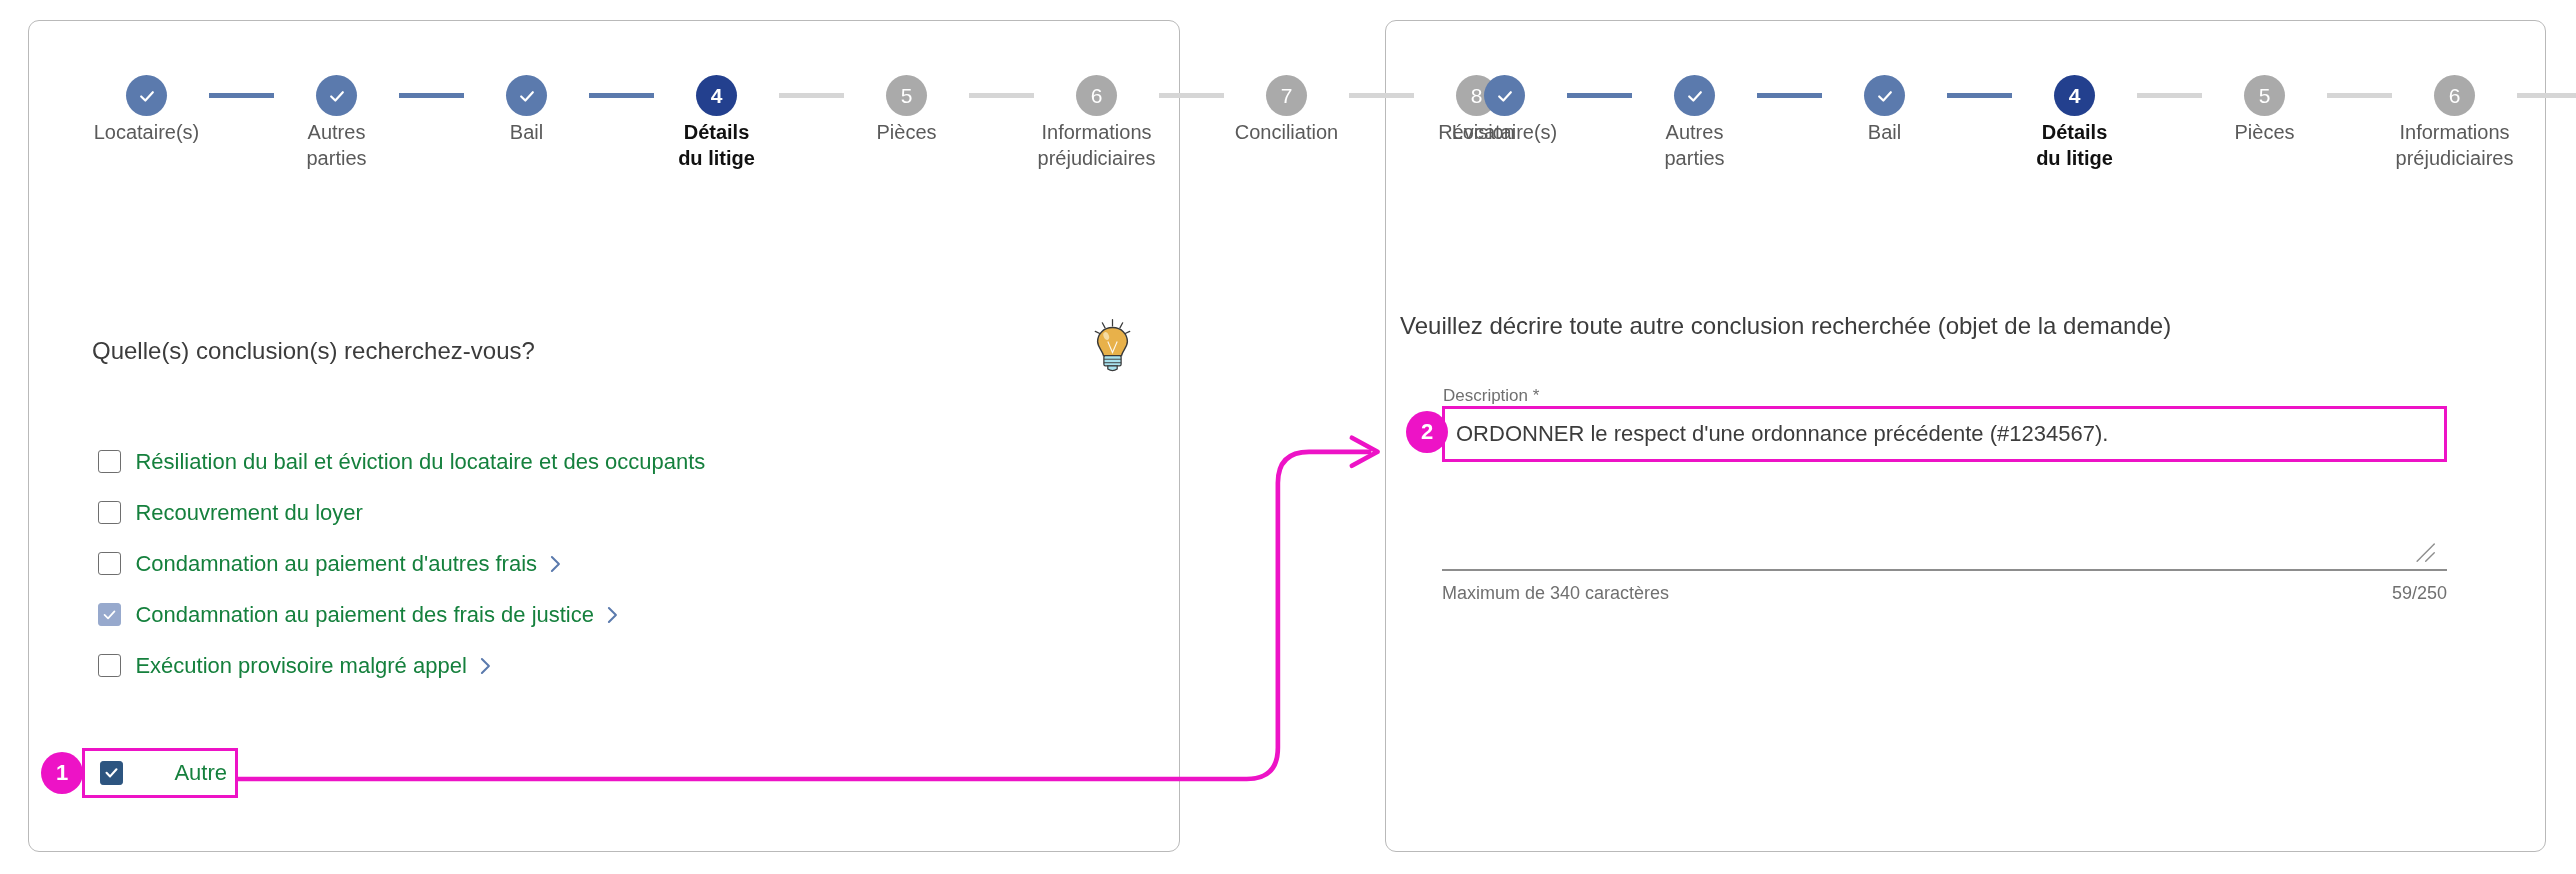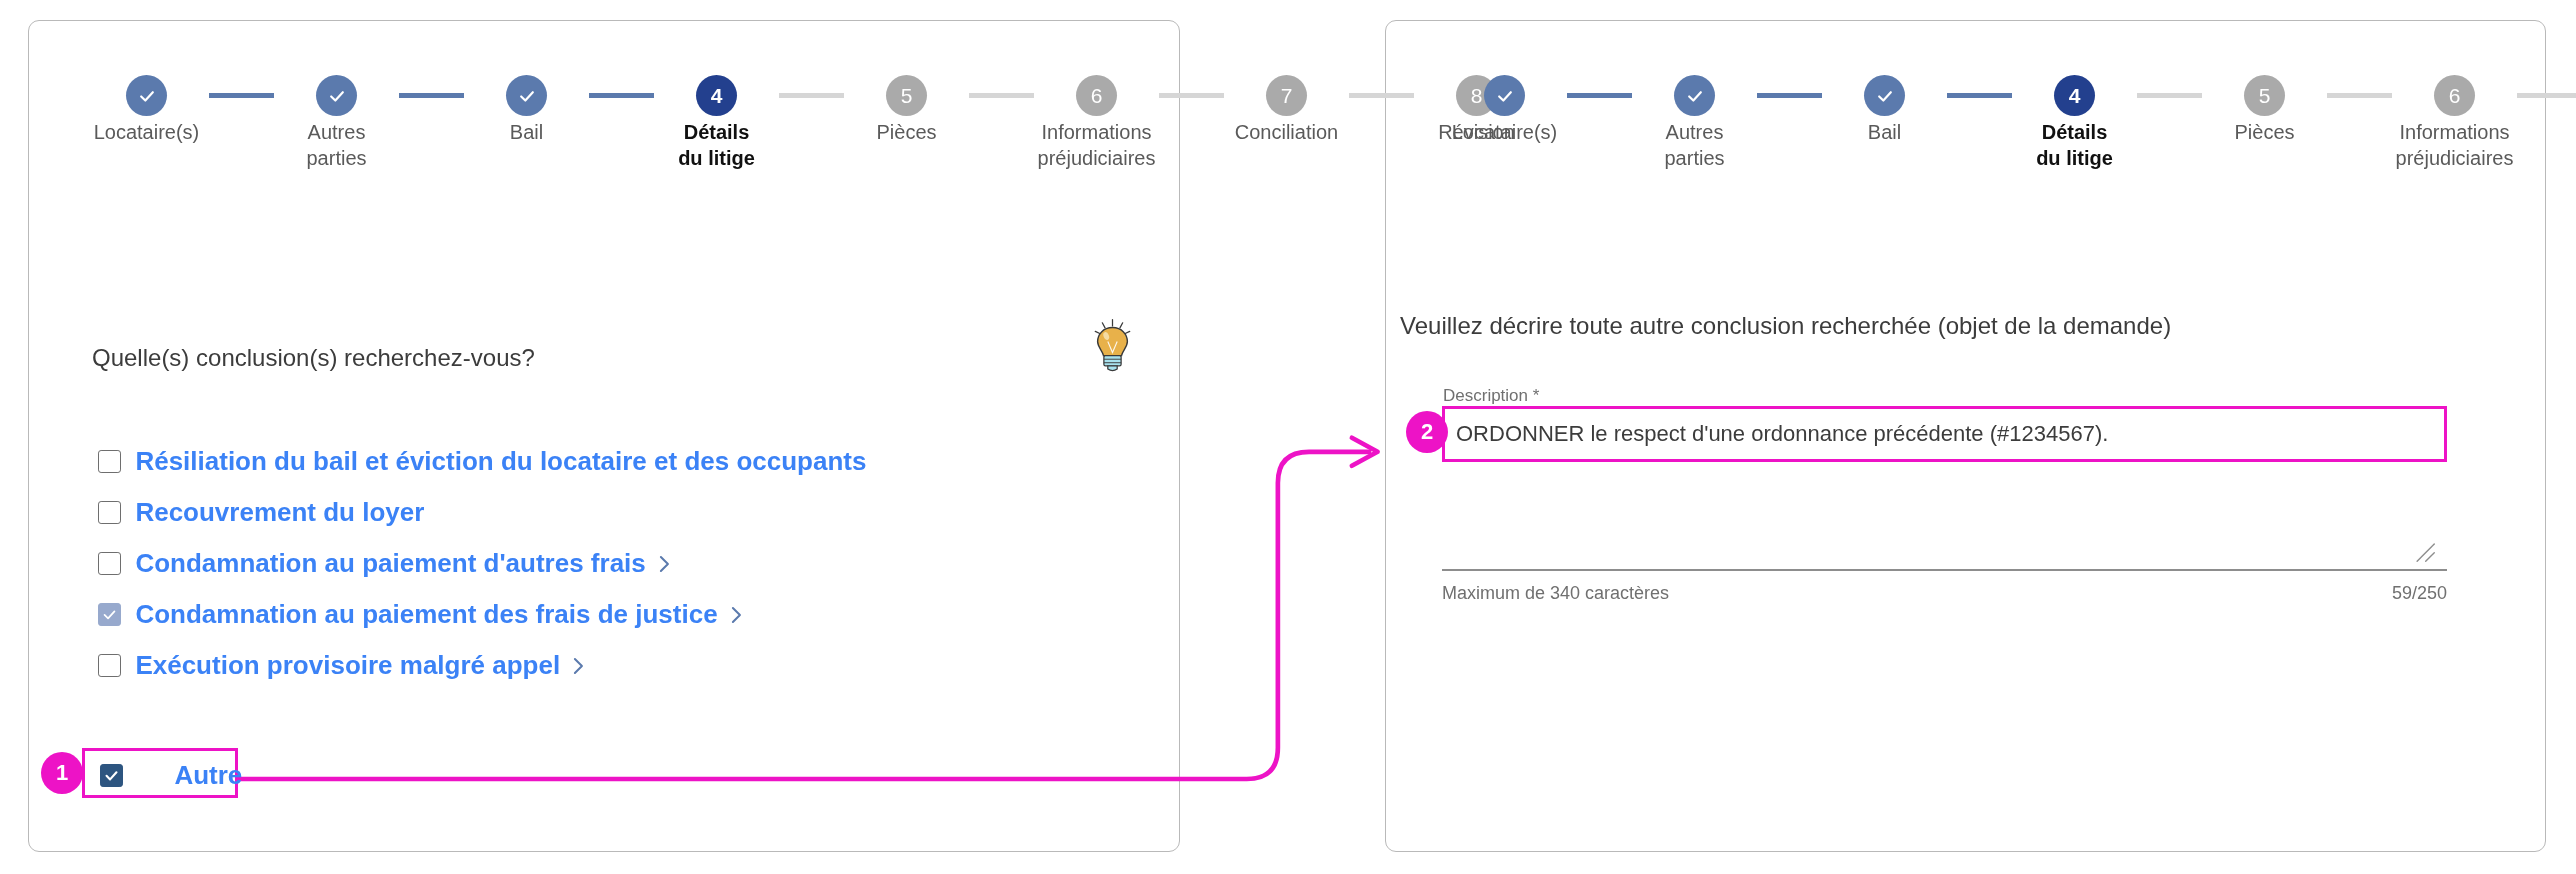--- a/index.html
+++ b/index.html
@@ -82,21 +82,21 @@
   }
   .connector.filled { background: #5b7aad; }
 
   
   #question-row {
     position: absolute;
     left: 92px;
     top: 329px;
     width: 1044px;
     display: flex;
-    align-items: flex-end;
+    align-items: center;
     justify-content: space-between;
   }
   #question-title {
     font-size: 24px;
     color: #3c3c3c;
     line-height: 1.2;
   }
   #bulb-icon { width: 47px; height: 55px; flex: 0 0 auto; margin-top: -11px; }
 
   #conclusion-list {
@@ -119,24 +119,23 @@
     display: flex;
     align-items: center;
     justify-content: center;
     margin-right: 14px;
   }
   .cb.unchecked { border: 1.6px solid #6e6e6e; background: #ffffff; }
   .cb.checked   { background: #97a9cd; border: 1.6px solid #97a9cd; }
   .cb.checked-strong { background: #2d5580; border: 1.6px solid #2d5580; }
   .cb svg { display: block; }
   .item-label {
-    font-size: 26px;
-    color: #3b82f6;
+    font-size: 22px;
+    color: #15803d;
     white-space: nowrap;
-    font-weight: bold;
   }
   .chev {
     margin-left: 11px;
     width: 15.6px;
     height: 22px;
     flex: 0 0 auto;
   }
 
   
   #autre-highlight {

